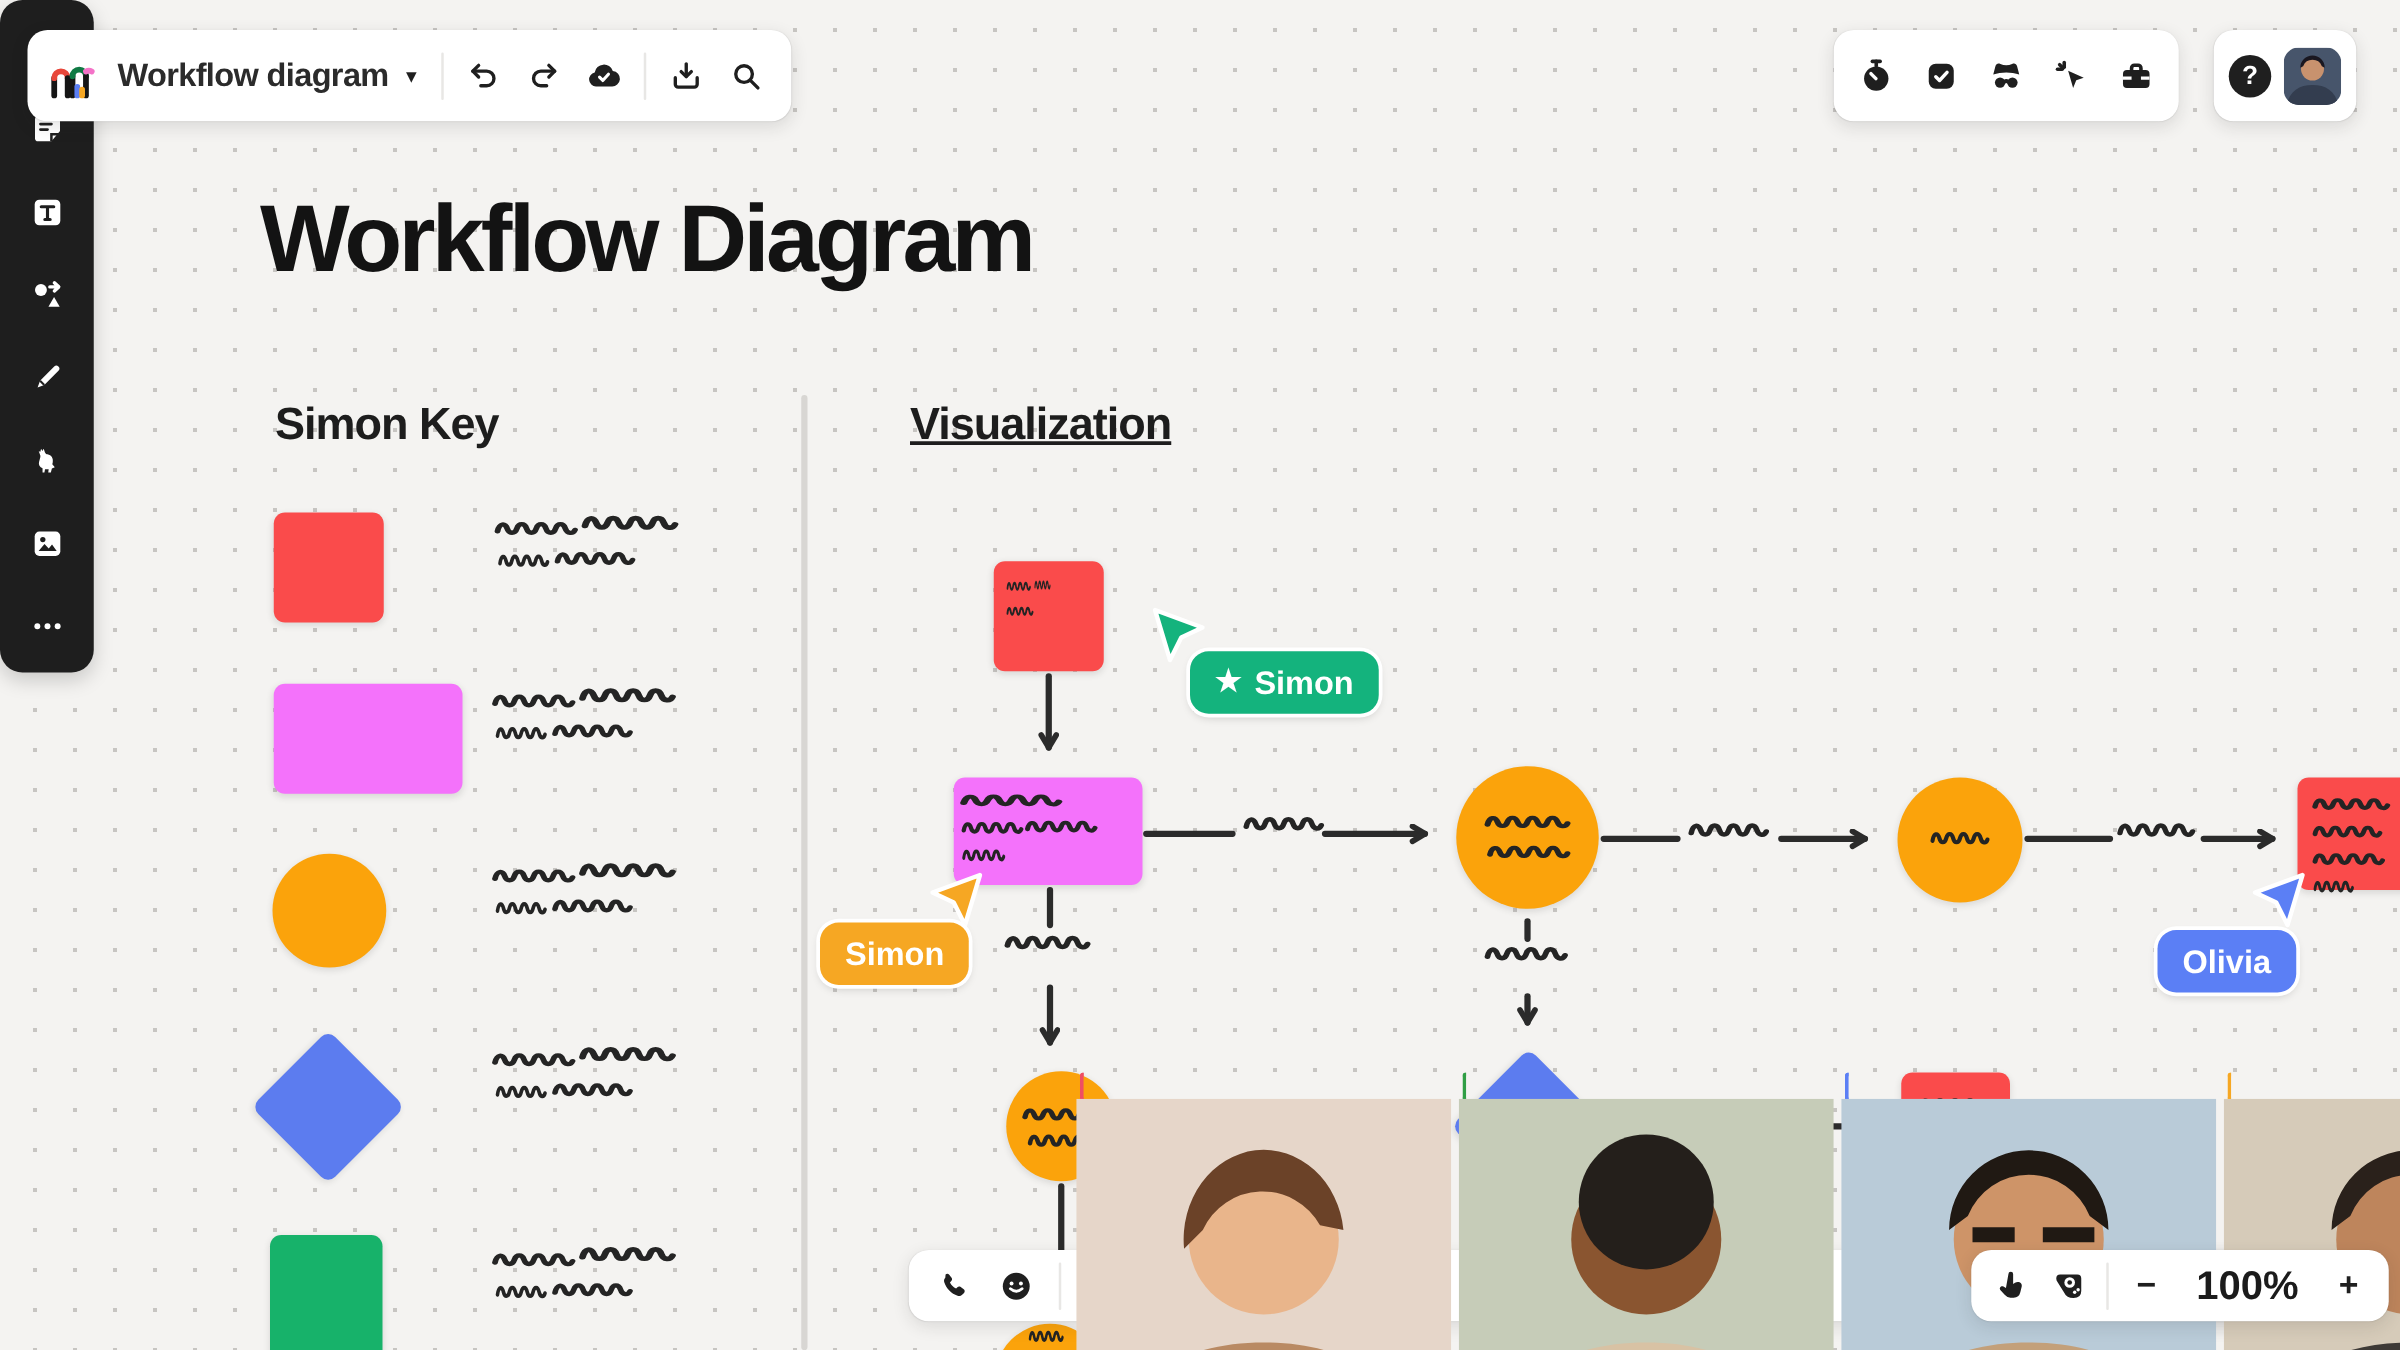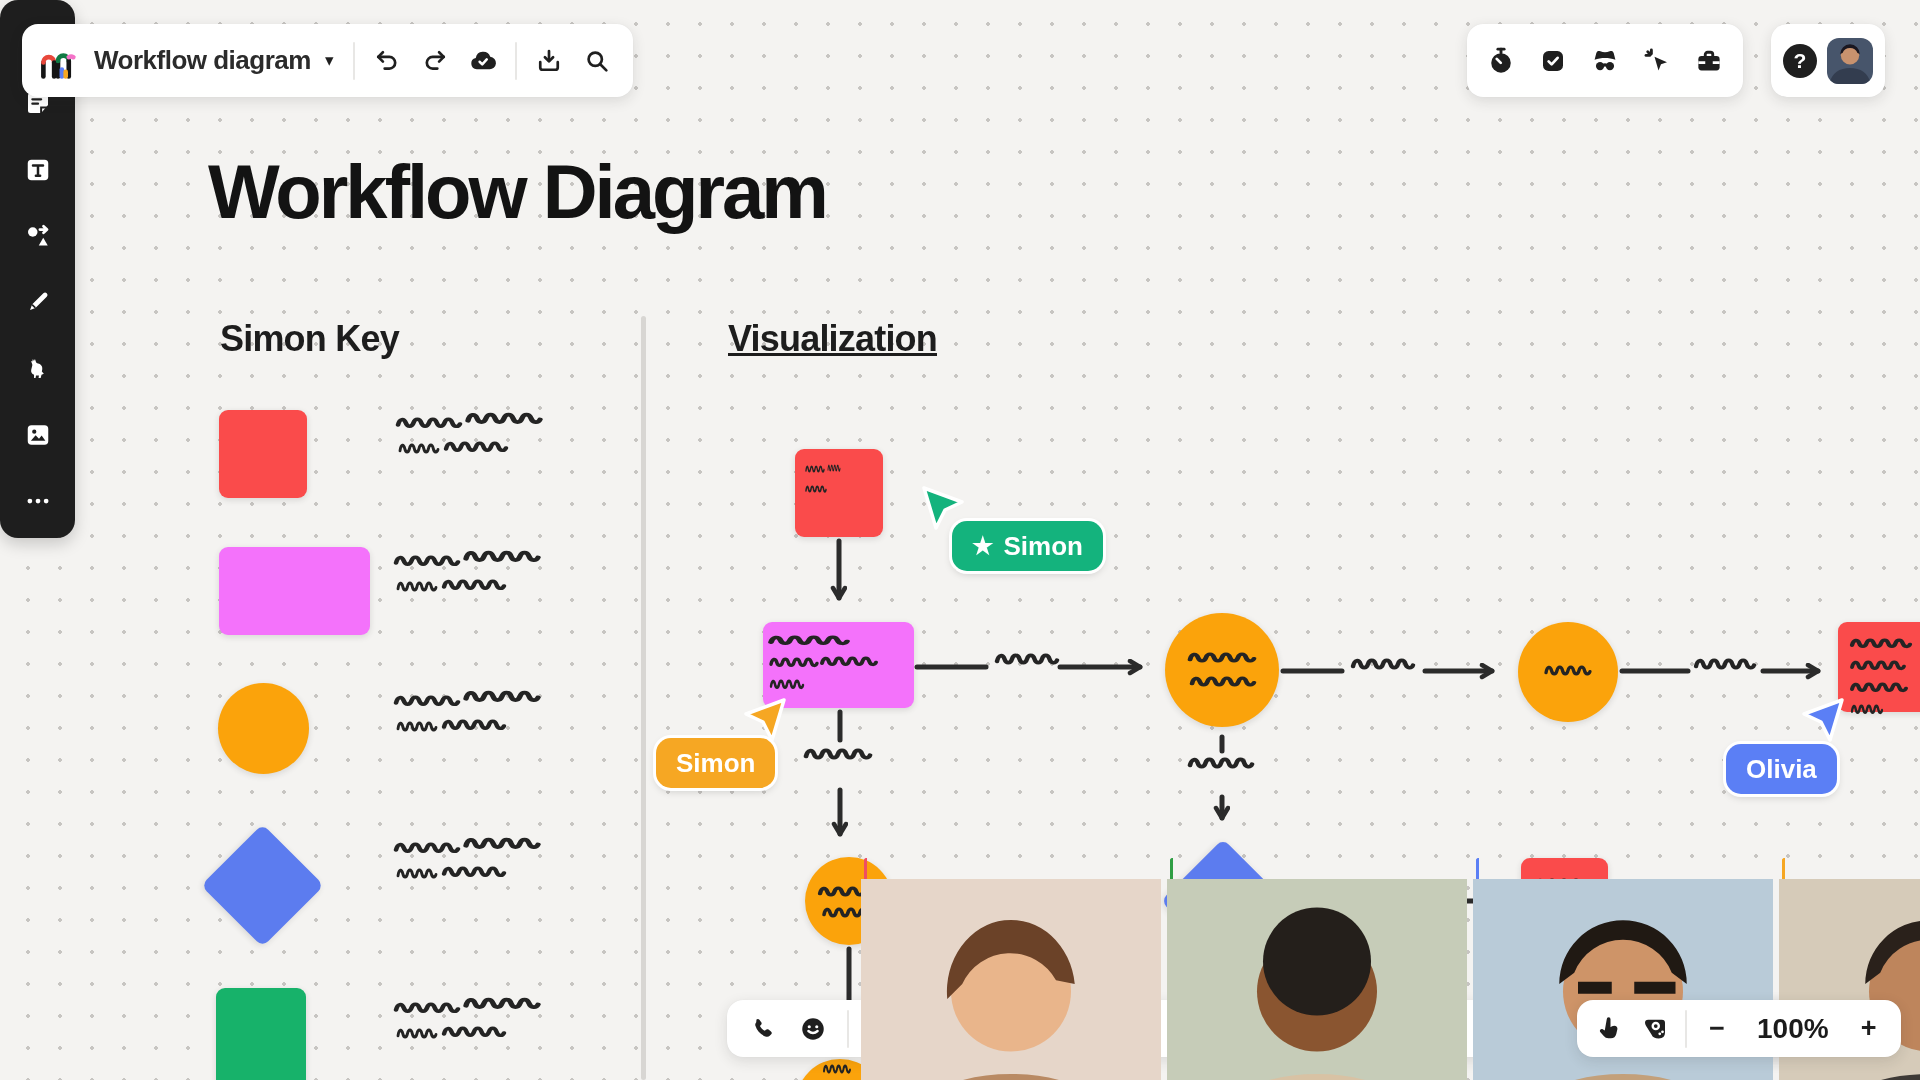--- a/index.html
+++ b/index.html
@@ -53,21 +53,21 @@
   .nametag .star{font-size:24px;line-height:1;}
   
   #callbar{left:727px;top:1000px;height:57px;padding:0 14px;gap:6px;z-index:8;}
   .pav{width:44px;height:44px;border-radius:12px;border:3px solid #000;box-sizing:border-box;
     overflow:hidden;position:relative;flex:0 0 auto;margin:0 3px;}
   .pav svg{display:block;width:100%;height:100%;}
   .pwrap{position:relative;flex:0 0 auto;}
   
   #zoombar{left:1577px;top:1000px;height:57px;padding:0 10px;gap:2px;z-index:8;}
   .zglyph{font-size:27px;font-weight:700;color:#1f1f1f;}
-  #zoom-level{font-size:28px;font-weight:700;color:#1b1b1b;margin:0 16px;}
+  #zoom-level{font-size:32px;font-weight:700;color:#1b1b1b;margin:0 16px;}
   #corner-green{left:1902px;top:1062px;width:56px;height:56px;border-radius:50%;background:#159156;z-index:7;}
 </style>
 </head>
 <body>
 
 <div id="stage">
 
   <div class="abs" id="big-title">Workflow Diagram</div>
   <div class="abs section-h" id="flowkey-h">Simon Key</div>
   <div class="abs section-h" id="viz-h">Visualization</div>

